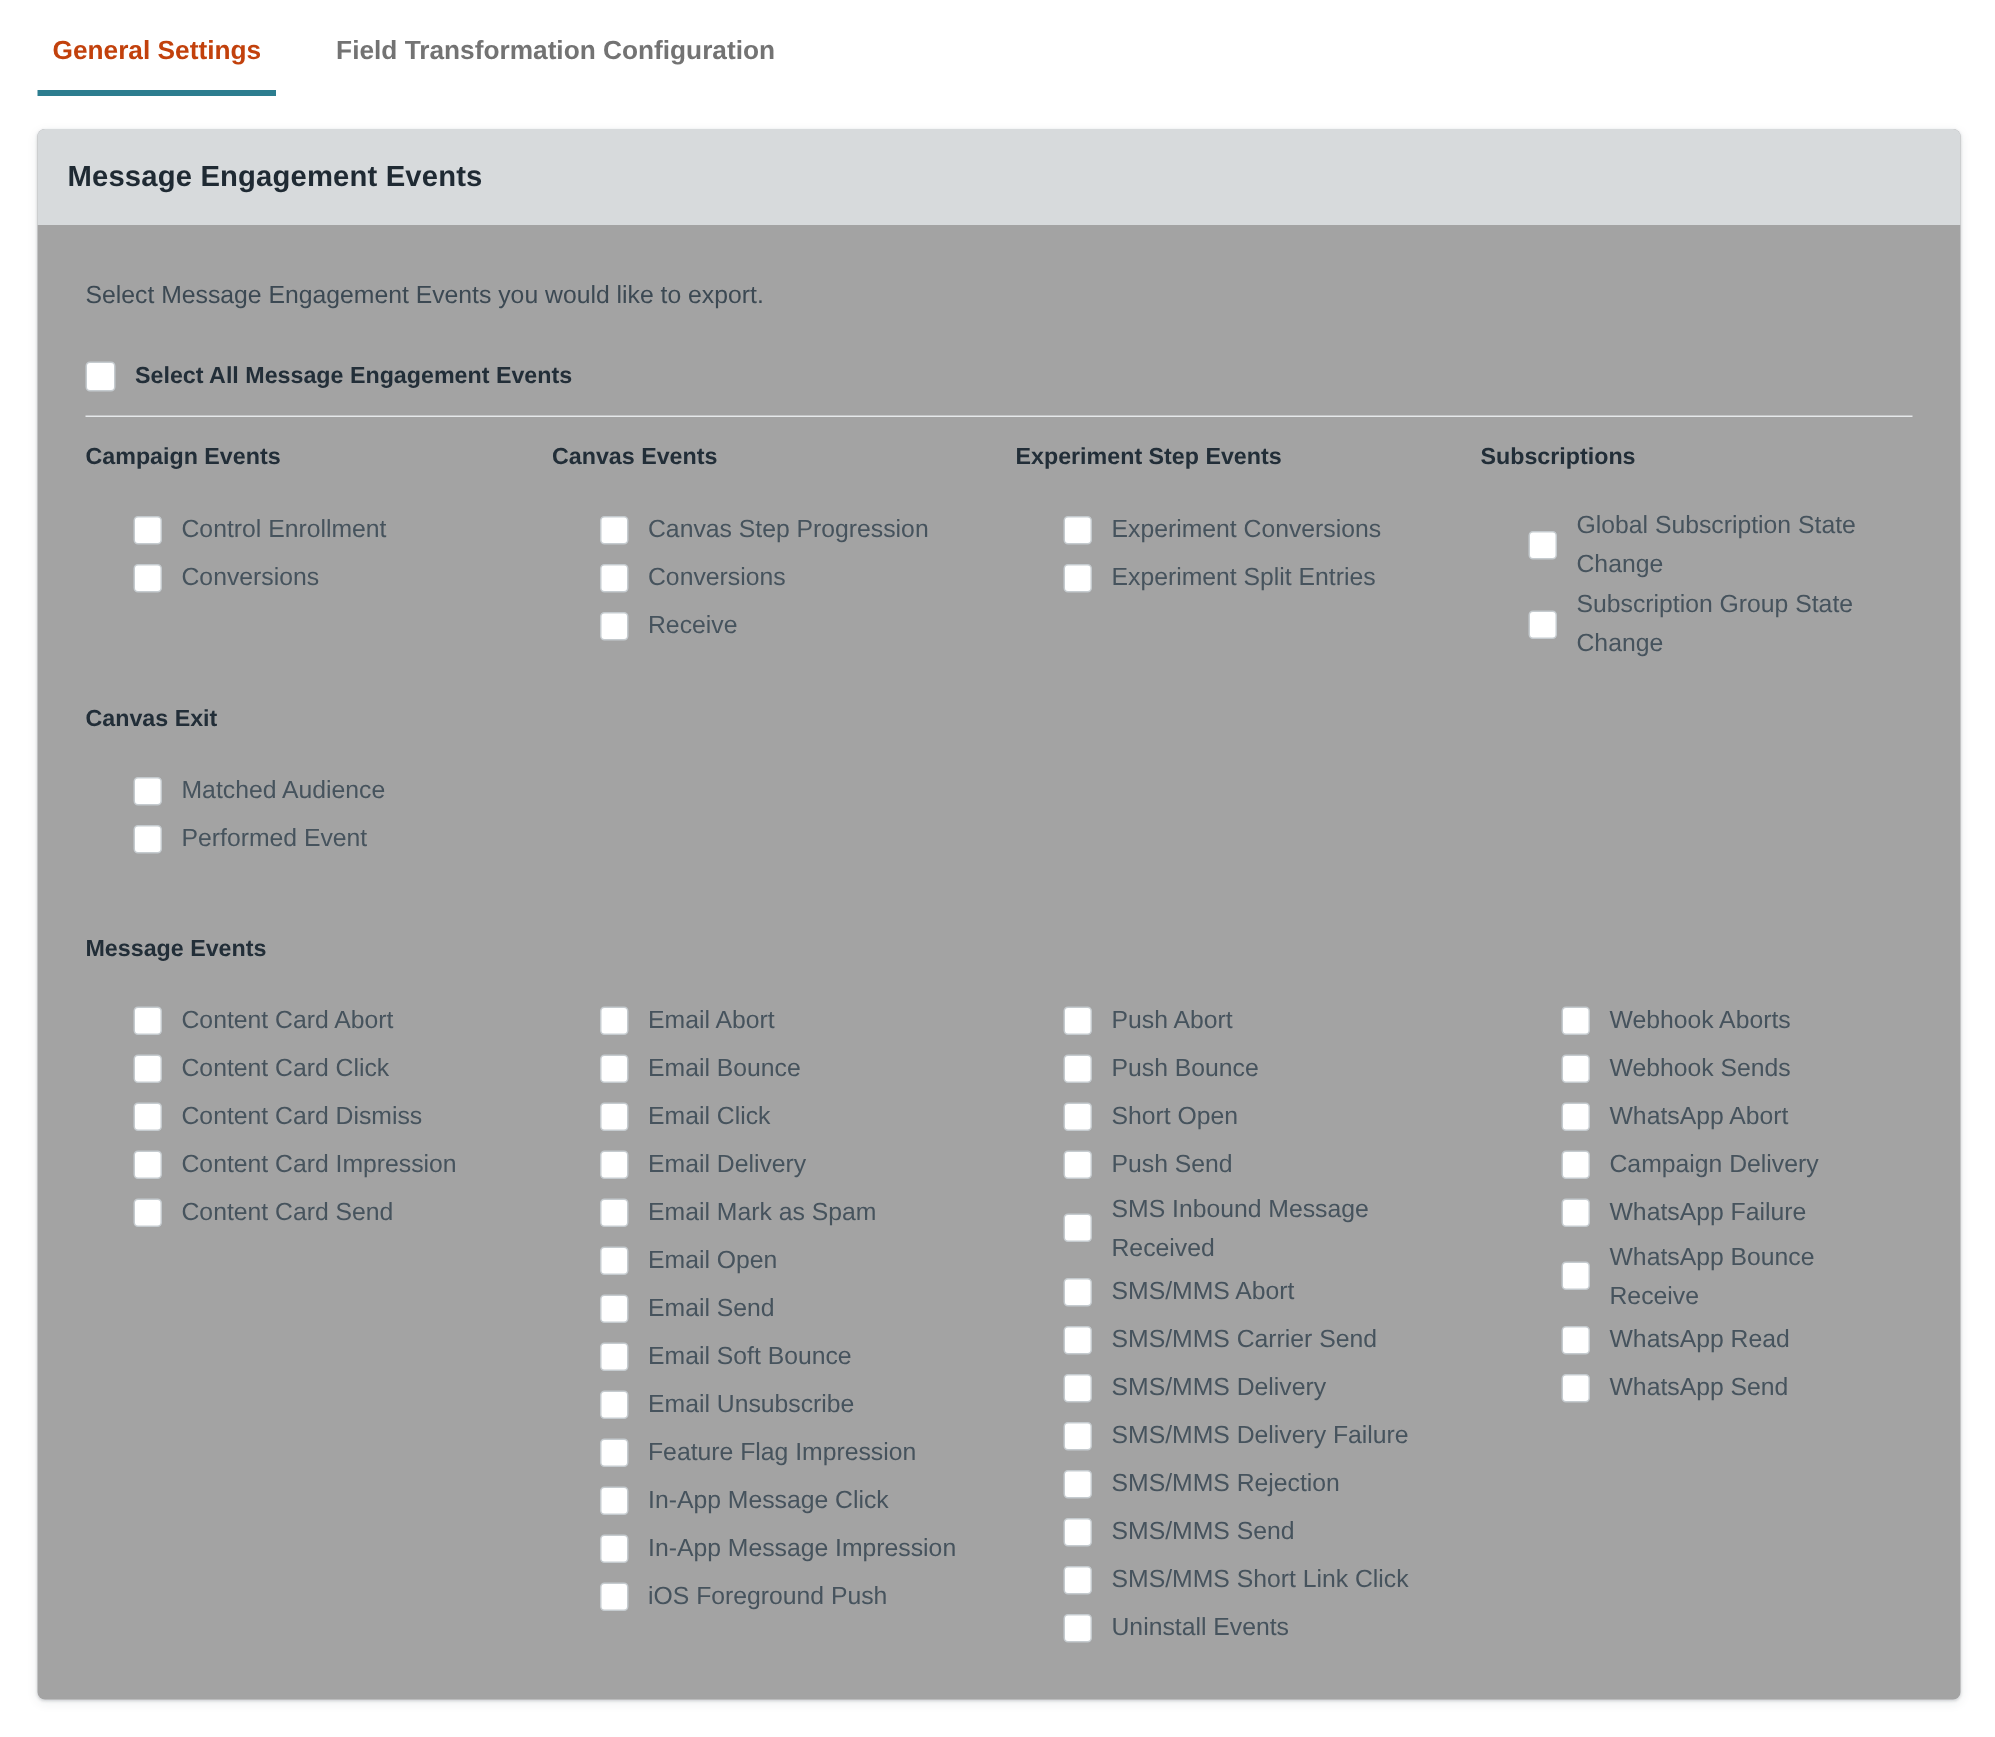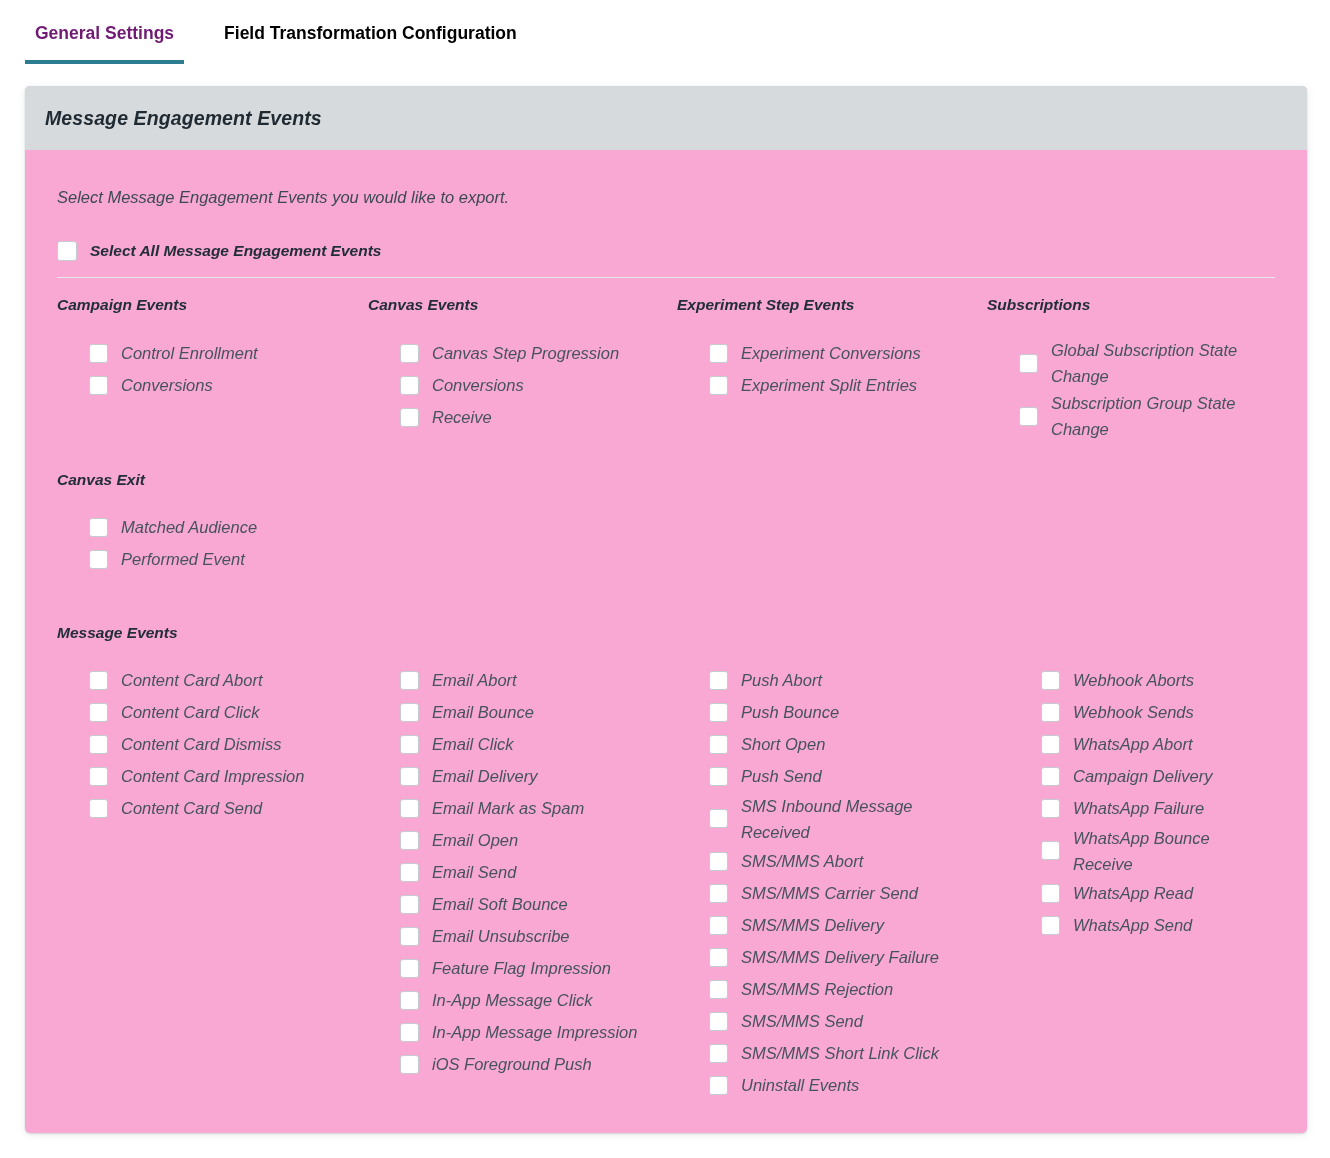--- a/index.html
+++ b/index.html
@@ -1,27 +1,27 @@
 <!DOCTYPE html>
 <html><head>
 <meta charset="utf-8">
 <style>
   * { box-sizing: border-box; margin: 0; padding: 0; }
   html, body { width: 1330px; background: #ffffff; font-family: "Liberation Sans", sans-serif; }
   body { height: 1158px; overflow: hidden; color: #46535d; }
 
   
   .tabs { display: flex; gap: 30px; padding-left: 25px; }
-  .tab { font-size: 17.5px; font-weight: 700; color: #000000; padding: 23px 10px 16px 10px;
+  .tab { font-size: 17.5px; font-weight: 700; color: #737373; padding: 23px 10px 16px 10px;
          border-bottom: 4px solid transparent; cursor: pointer; }
-  .tab.active { color: #701a75; border-bottom-color: #2c7d8f; }
+  .tab.active { color: #c2410c; border-bottom-color: #2c7d8f; }
 
   
-  .panel { margin: 22px 23px 0 25px; background: #f9a8d4; border-radius: 5px;
-           box-shadow: 0 1px 2px rgba(40,50,60,0.18), 0 2px 8px rgba(40,50,60,0.08); font-style: italic; }
+  .panel { margin: 22px 23px 0 25px; background: #a3a3a3; border-radius: 5px;
+           box-shadow: 0 1px 2px rgba(40,50,60,0.18), 0 2px 8px rgba(40,50,60,0.08); }
   .panel-header { height: 64px; display: flex; align-items: center; background: #d7dadc;
                   border-radius: 5px 5px 0 0; padding: 0 20px; }
   .panel-title { font-size: 19.5px; font-weight: 700; color: #1f2a33; letter-spacing: 0.1px; }
   .panel-body { padding: 38px 32px 32px 32px; }
 
   .desc { font-size: 16.5px; color: #3c4953; margin-bottom: 34px; }
 
   .select-all { display: flex; align-items: center; gap: 13px; cursor: pointer; }
   .select-all .lbl { font-size: 15.5px; font-weight: 700; color: #222e38; white-space: nowrap; }
 

